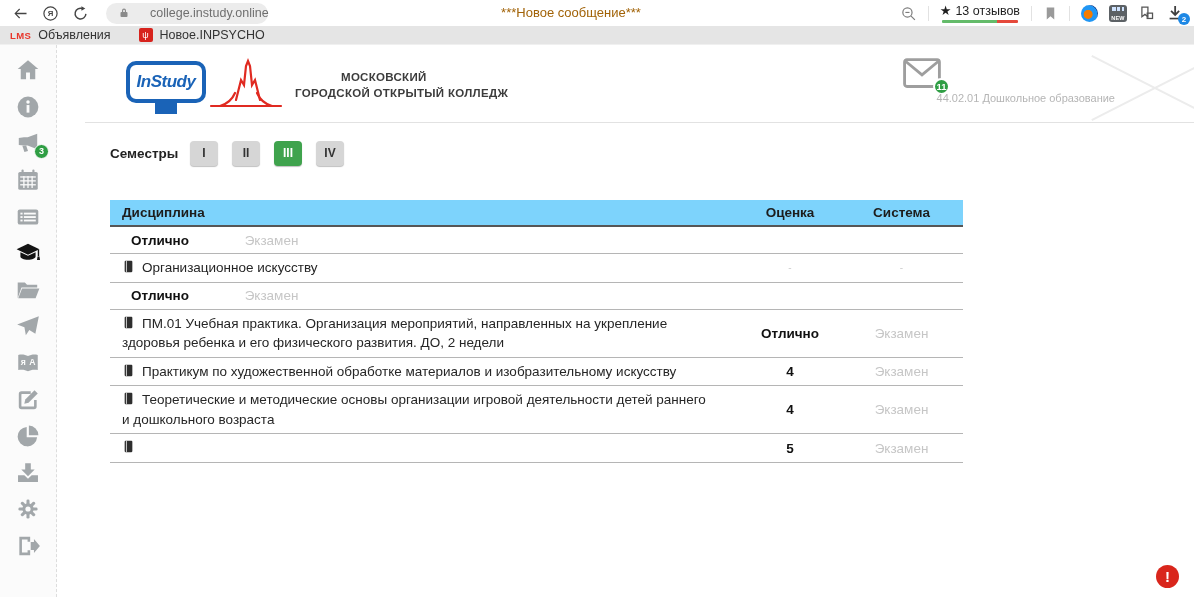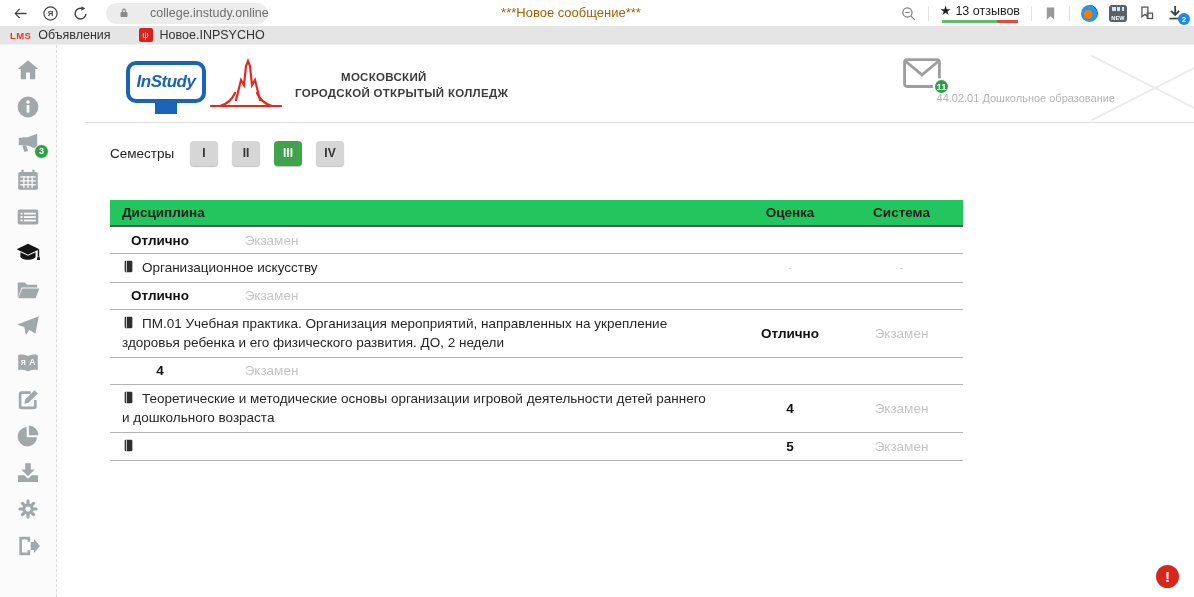--- a/index.html
+++ b/index.html
@@ -61,27 +61,27 @@
   .mail-badge { position:absolute; right:-9px; bottom:-7px; background:#2f9e44; color:#fff; font-size:9.5px; font-weight:bold; min-width:17px; height:17px; border-radius:50%; display:flex; align-items:center; justify-content:center; border:2px solid #fff; }
   .program { position:absolute; right:79px; top:47px; font-size:11px; color:#b5b5b5; }
   .wm { position:absolute; left:1035px; top:11px; width:126px; height:64px; }
   .wm::before, .wm::after { content:""; position:absolute; top:50%; left:50%; width:142px; height:2px; background:#ececec; }
   .wm::before { transform:translate(-50%,-50%) rotate(27deg); }
   .wm::after  { transform:translate(-50%,-50%) rotate(-27deg); }
   .hdr-line { position:absolute; left:28px; right:0; top:77px; border-top:1px solid #e2e2e2; }
 
   
   .sem-row { position:absolute; left:53px; top:95px; display:flex; align-items:center; height:26px; }
-  .sem-label { font-weight:normal; font-size:13.5px; color:#222; width:80px; }
+  .sem-label { font-weight:bold; font-size:13.5px; color:#222; width:80px; }
   .sem-btn { width:28px; height:25px; margin-right:14px; border:none; border-radius:4px; background:#d6d6d6; color:#333; font-weight:bold; font-size:12px; cursor:pointer; box-shadow:0 1px 1px rgba(0,0,0,0.25); font-family:inherit; }
   .sem-btn.active { background:#3fa34d; color:#fff; }
 
   
   .gtable { position:absolute; left:53px; top:155px; width:853px; font-size:13.5px; color:#262626; }
-  .t-head { display:flex; align-items:center; background:#22c55e; font-weight:bold; height:27px; border-bottom:2px solid #565656; color:#1d1d1d; }
+  .t-head { display:flex; align-items:center; background:#7dd3fc; font-weight:bold; height:27px; border-bottom:2px solid #565656; color:#1d1d1d; }
   .col-disc { flex:1; padding-left:12px; padding-right:28px; }
   .col-grade { width:100px; text-align:center; flex:none; }
   .col-sys { width:123px; text-align:center; flex:none; }
   .t-row { display:flex; align-items:center; border-bottom:1px solid #b5b5b5; padding:4px 0; min-height:27px; cursor:pointer; }
   .t-row .col-disc { line-height:1.45; }
   .d-icon { display:inline-block; width:13px; height:13px; margin-right:7px; vertical-align:-1px; color:#2e2e2e; }
   .grade { font-weight:bold; color:#111; }
   .t-row .col-sys { color:#c6c6c6; }
   .dash { color:#cfcfcf !important; font-size:10px !important; font-weight:normal !important; }
 
@@ -376,20 +376,24 @@
         </div>
         <div class="t-row">
           <div class="col-disc"><span class="icon d-icon"><svg viewBox="0 0 24 24">
                 <path d="M6.5 1.5h11c.9 0 1.6.7 1.6 1.6v17.8c0 .9-.7 1.6-1.6 1.6h-11c-.9 0-1.6-.7-1.6-1.6V3.1c0-.9.7-1.6 1.6-1.6z"></path>
                 <rect x="7.3" y="1.5" width="1.4" height="20.5" fill="#fff"></rect>
               </svg></span><span>ПМ.01 Учебная практика. Организация мероприятий, направленных на укрепление здоровья ребенка и его физического развития. ДО, 2 недели</span></div>
           <div class="col-grade grade">Отлично</div>
           <div class="col-sys">Экзамен</div>
         </div>
         <div class="t-row">
+          <div class="col-disc"><span class="icon d-icon"><svg viewBox="0 0 24 24">
+                <path d="M6.5 1.5h11c.9 0 1.6.7 1.6 1.6v17.8c0 .9-.7 1.6-1.6 1.6h-11c-.9 0-1.6-.7-1.6-1.6V3.1c0-.9.7-1.6 1.6-1.6z"></path>
+                <rect x="7.3" y="1.5" width="1.4" height="20.5" fill="#fff"></rect>
+              </svg></span><span>Практикум по художественной обработке материалов и изобразительному искусству</span></div>
           <div class="col-grade grade">4</div>
           <div class="col-sys">Экзамен</div>
         </div>
         <div class="t-row">
           <div class="col-disc"><span class="icon d-icon"><svg viewBox="0 0 24 24">
                 <path d="M6.5 1.5h11c.9 0 1.6.7 1.6 1.6v17.8c0 .9-.7 1.6-1.6 1.6h-11c-.9 0-1.6-.7-1.6-1.6V3.1c0-.9.7-1.6 1.6-1.6z"></path>
                 <rect x="7.3" y="1.5" width="1.4" height="20.5" fill="#fff"></rect>
               </svg></span><span>Теоретические и методические основы организации игровой деятельности детей раннего и дошкольного возраста</span></div>
           <div class="col-grade grade">4</div>
           <div class="col-sys">Экзамен</div>

